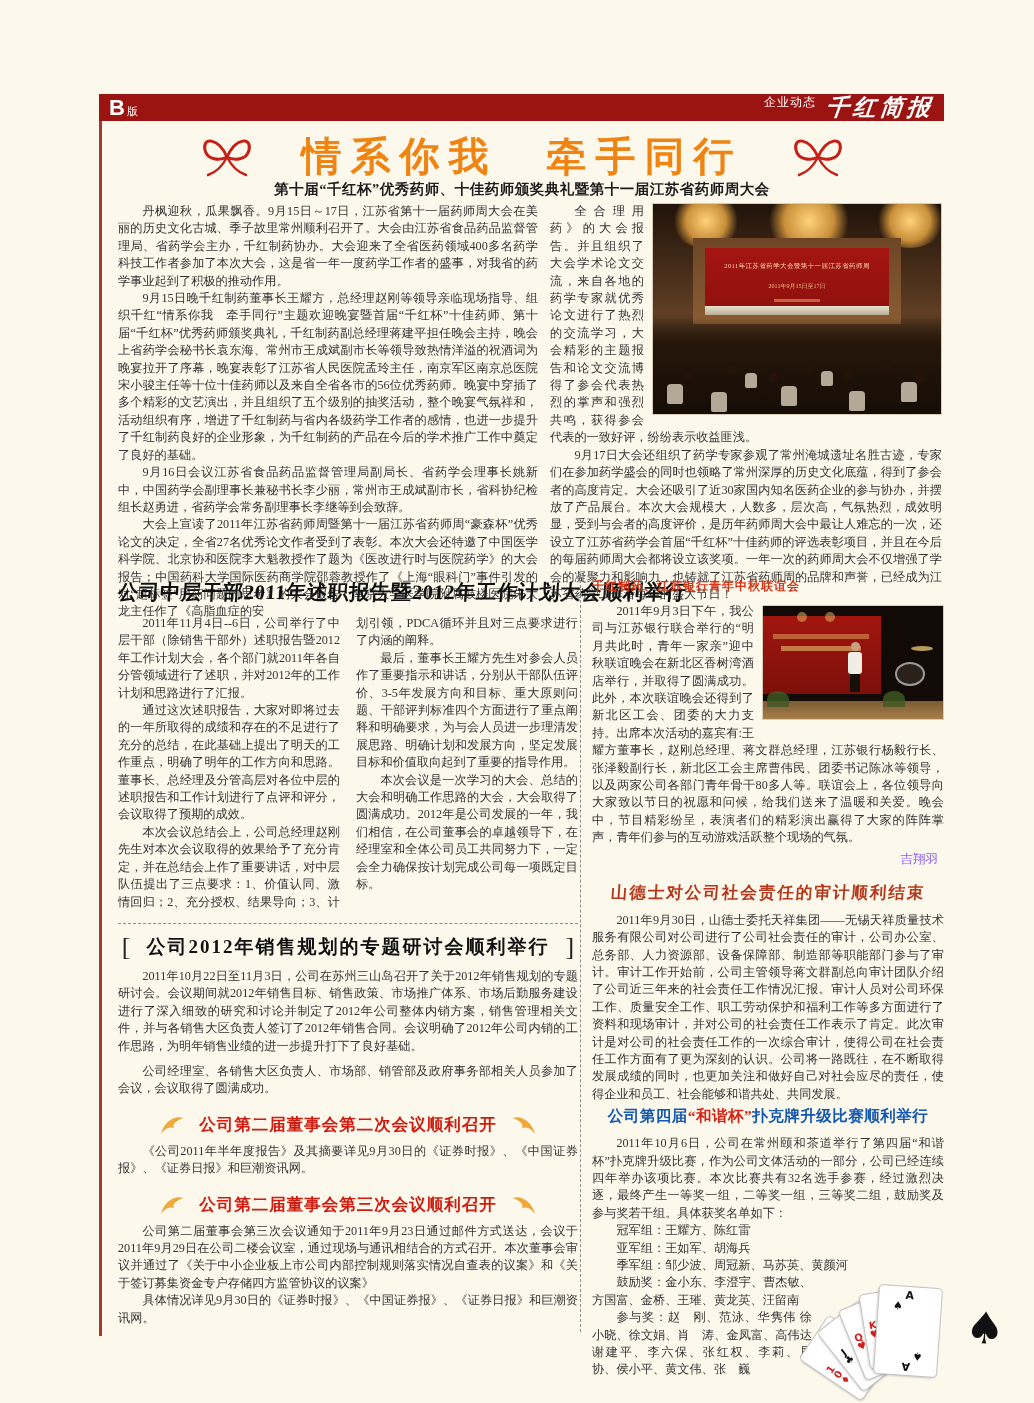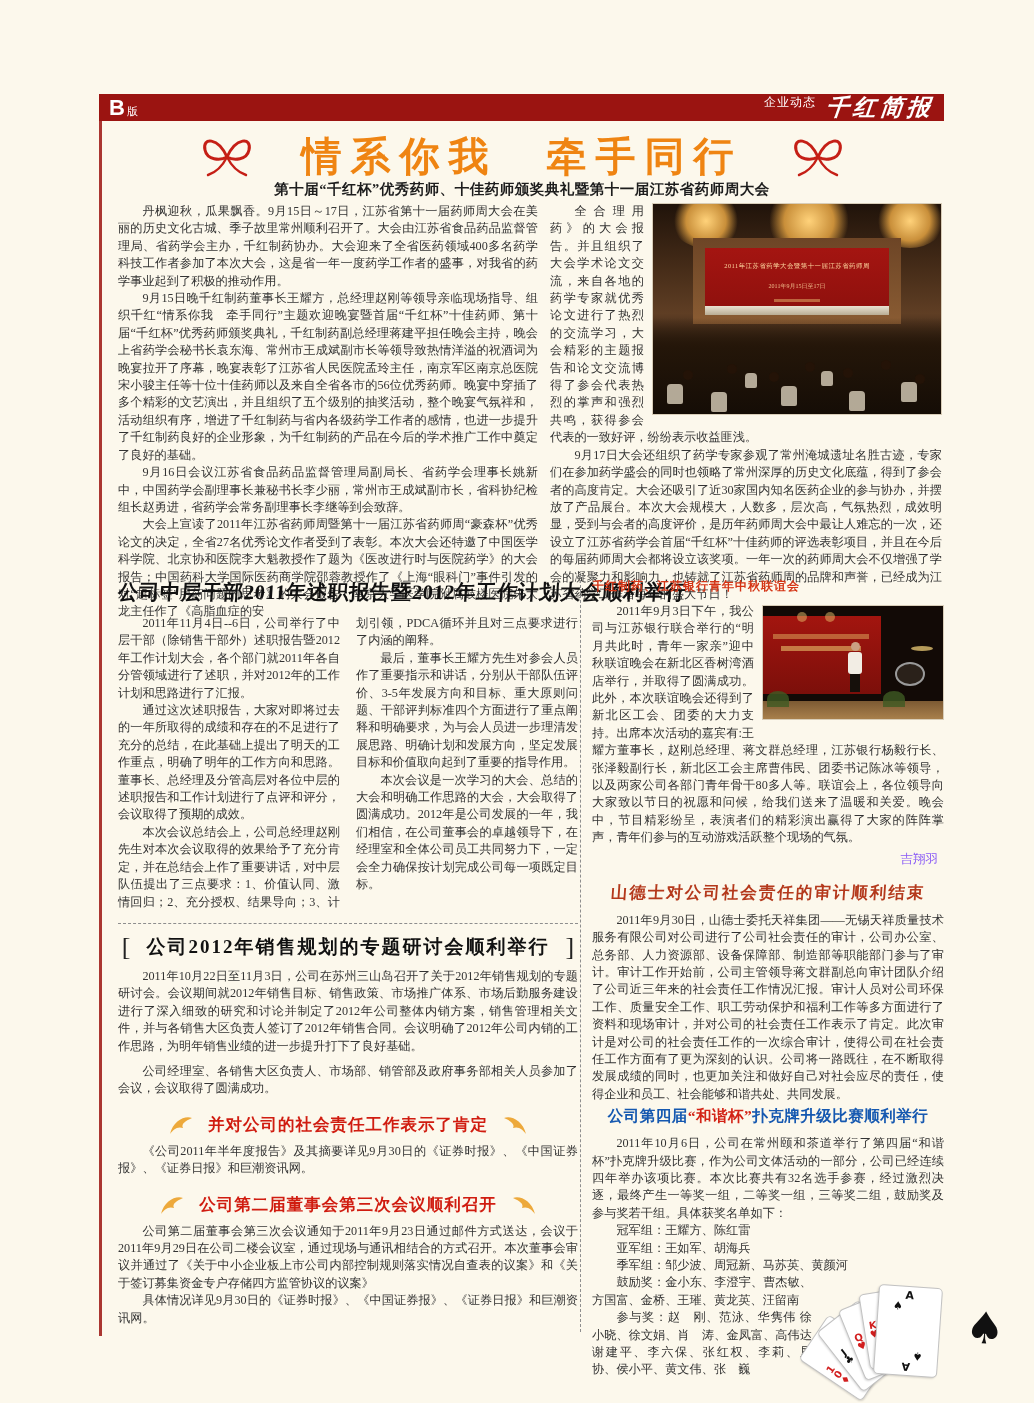--- a/index.html
+++ b/index.html
@@ -201,21 +201,21 @@
         <p>2011年10月22日至11月3日，公司在苏州三山岛召开了关于2012年销售规划的专题研讨会。会议期间就2012年销售目标、销售政策、市场推广体系、市场后勤服务建设进行了深入细致的研究和讨论并制定了2012年公司整体内销方案，销售管理相关文件，并与各销售大区负责人签订了2012年销售合同。会议明确了2012年公司内销的工作思路，为明年销售业绩的进一步提升打下了良好基础。</p>
         <p style="margin-top:8px;">公司经理室、各销售大区负责人、市场部、销管部及政府事务部相关人员参加了会议，会议取得了圆满成功。</p>
       </div>
     </div>
 
     <div class="board">
       <div class="board-title">
         <svg class="orn" viewBox="0 0 26 22">
           <path d="M2 20 C5 7, 17 1, 24 4 C17 7, 13 10, 15 14 C9 12, 5 16, 2 20 Z" fill="#eda93b"></path>
         </svg>
-        <span class="txt">并对公司的社会责任工作表示了肯定</span>
+        <span class="txt">公司第二届董事会第二次会议顺利召开</span>
         <svg class="orn flip" viewBox="0 0 26 22">
           <path d="M2 20 C5 7, 17 1, 24 4 C17 7, 13 10, 15 14 C9 12, 5 16, 2 20 Z" fill="#eda93b"></path>
         </svg>
       </div>
       <div class="bt">
         <p>《公司2011年半年度报告》及其摘要详见9月30日的《证券时报》、《中国证券报》、《证券日报》和巨潮资讯网。</p>
       </div>
     </div>
 
     <div class="board">

